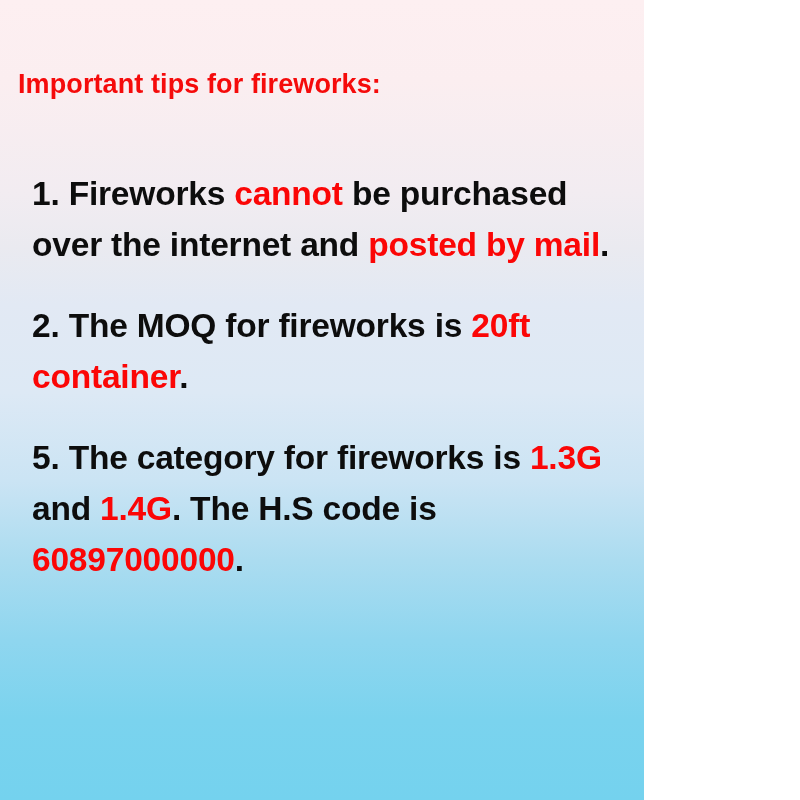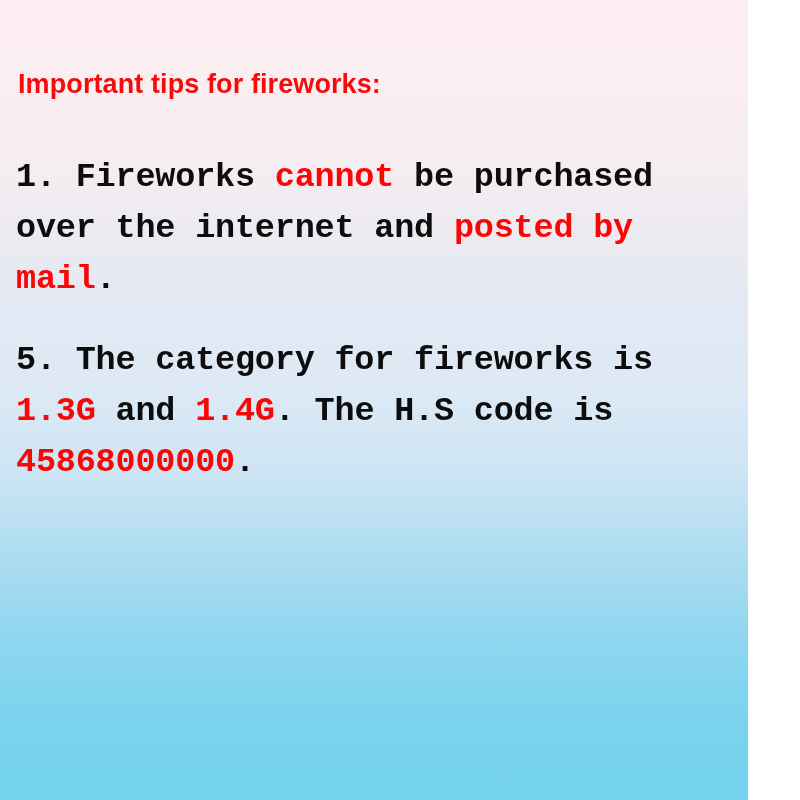--- a/index.html
+++ b/index.html
@@ -8,21 +8,21 @@
   }
   body {
     width: 800px;
     height: 800px;
     overflow: hidden;
     font-family: "Liberation Sans", sans-serif;
   }
 
   #infographic {
     position: relative;
-    width: 748px;
+    width: 644px;
     height: 800px;
     box-sizing: border-box;
     background: linear-gradient(
       to bottom,
       #fdeff1 0%,
       #fbeef0 10%,
       #f2ecf1 24%,
       #eaeaf0 31%,
       #e2e9f4 38%,
       #dde9f5 49%,
@@ -46,24 +46,23 @@
     color: #f50b0b;
     letter-spacing: 0.1px;
     white-space: nowrap;
   }
 
   .tips-list {
     position: absolute;
     left: 16px;
     top: 152px;
     right: 10px;
-    margin: 0;
+    margin: 16px;
     padding: 0;
     list-style: none;
-    font-family: Liberation Mono, monospace;
   }
 
   .tip-item {
     margin: 0 0 30px 0;
     font-size: 33.5px;
     font-weight: bold;
     line-height: 51px;
     color: #0d0d0d;
     letter-spacing: -0.2px;
   }
@@ -82,16 +81,17 @@
 </style>
 </head>
 <body>
 
 <div id="infographic">
 
   <h1 class="tips-title">Important tips for fireworks:</h1>
 
   <ul class="tips-list">
       <li class="tip-item"><span class="seg">1. Fireworks </span><span class="seg hl">cannot</span><span class="seg"> be purchased over the internet and </span><span class="seg hl">posted by mail</span><span class="seg">.</span></li>
-      <li class="tip-item"><span class="seg">5. The category for fireworks is </span><span class="seg hl">1.3G</span><span class="seg"> and </span><span class="seg hl">1.4G</span><span class="seg">. The H.S code is </span><span class="seg hl">45868000000</span><span class="seg">.</span></li>
+      <li class="tip-item"><span class="seg">2. The MOQ for fireworks is </span><span class="seg hl">20ft container</span><span class="seg">.</span></li>
+      <li class="tip-item"><span class="seg">5. The category for fireworks is </span><span class="seg hl">1.3G</span><span class="seg"> and </span><span class="seg hl">1.4G</span><span class="seg">. The H.S code is </span><span class="seg hl">60897000000</span><span class="seg">.</span></li>
     </ul>
 
 </div>
 
 </body></html>

